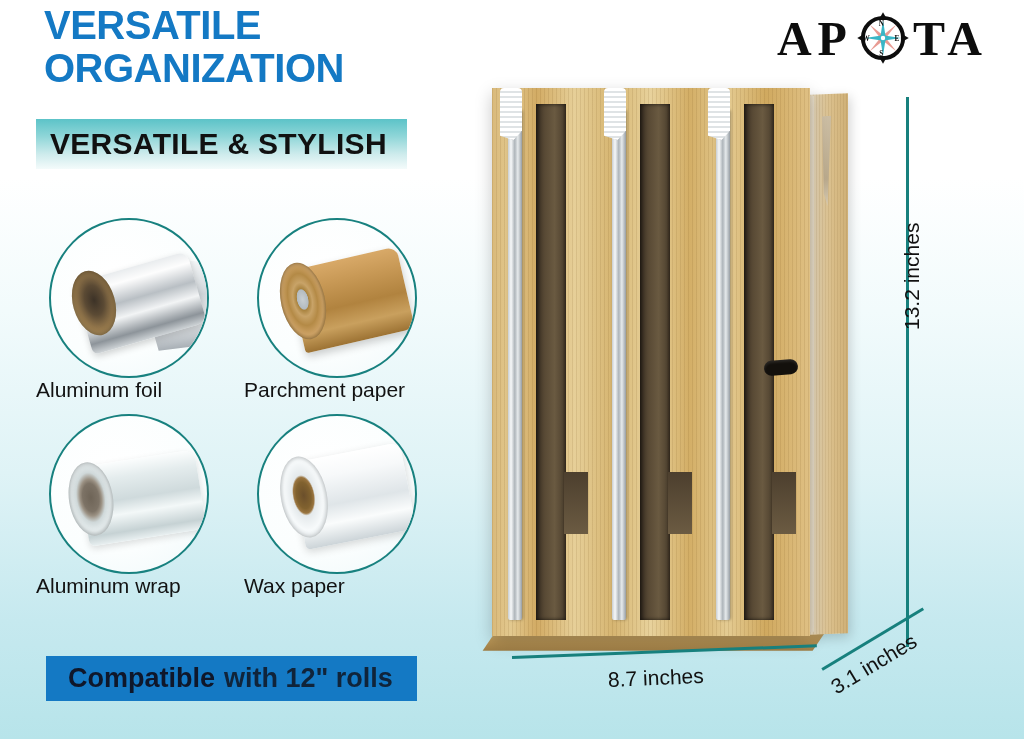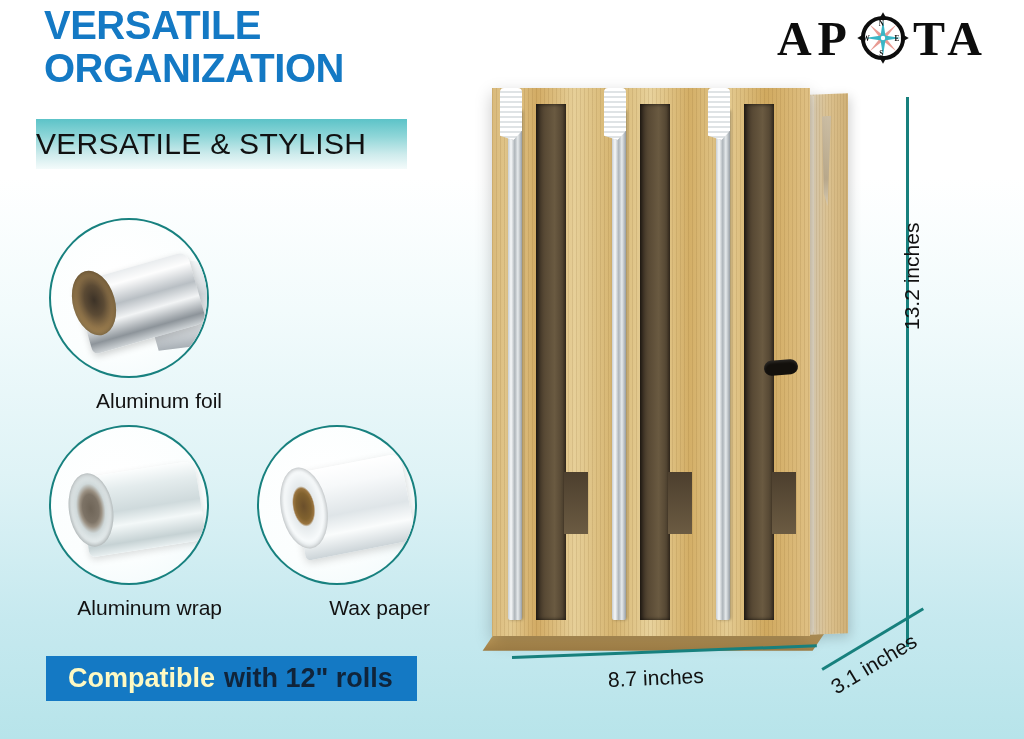--- a/index.html
+++ b/index.html
@@ -18,35 +18,35 @@
     letter-spacing:-0.5px;
   }
   .headline .l2 { display:block; }
 
   .banner-versatile {
     position:absolute; left:36px; top:119px; width:371px; height:50px;
     background: linear-gradient(to bottom, #5cc3c8 0%, #8fd6d8 35%, #cdebec 70%, #f4fbfb 100%);
     display:flex; align-items:center;
   }
   .banner-versatile span {
-    font-size:30px; color:#111; letter-spacing:0.3px; 
+    font-size:30px; color:#111; letter-spacing:0.3px; padding-left:14px;font-weight:bold;
   }
 
   
   .circles { position:absolute; left:36px; top:218px; width:410px; }
   .crow { display:flex; gap:22px; margin-bottom:12px; }
   .cell { width:186px; }
   .circ {
     width:160px; height:160px; border-radius:50%;
     border:2.5px solid #18817f; position:relative; overflow:hidden;
     margin:0 auto;
     background: radial-gradient(circle at 40% 34%, #ffffff 0%, #fbfefe 60%, #eef8fa 100%);
   }
   .clabel {
-    text-align:right; font-size:21px; color:#121212; margin-top:11px;
+    text-align:left; font-size:21px; color:#121212; margin-top:0;
     white-space:nowrap;
   }
 
   
   .roll { position:absolute; }
 
   
   .foil-body {
     left:30px; top:46px; width:118px; height:74px;
     transform: rotate(-16deg);
@@ -121,21 +121,21 @@
         #f7fafb 58%, #dde4e7 82%, #ffffff 100%);
     box-shadow: inset 0 0 5px rgba(0,0,0,.3);
   }
 
   
   .banner-compat {
     position:absolute; left:46px; top:656px; width:371px; height:45px;
     background:#1479c4; display:flex; align-items:center; gap:9px;
     padding-left:22px;
   }
-  .banner-compat .strong { color:#fef9c3; font-weight:bold; font-size:27px; }
+  .banner-compat .strong { color:#0f172a; font-weight:bold; font-size:27px; }
   .banner-compat .rest   { color:#10243a; font-weight:bold; font-size:27px; }
 
   
   .logo {
     position:absolute; right:36px; top:10px;
     display:flex; align-items:center; gap:0px;
     font-family:"Liberation Serif", serif; font-weight:bold;
     font-size:48px; color:#0d0d0d; letter-spacing:6px;margin-left:7px;
   }
   .logo .mark { display:inline-block; width:56px; height:56px; position:relative; margin:0 2px; }
@@ -273,20 +273,27 @@
     <div class="crow">
       <div class="cell">
         <div class="circ">
           <span class="roll foil-tail"></span>
           <span class="roll foil-body"></span>
           <span class="roll foil-end"></span>
         </div>
         <div class="clabel">Aluminum foil</div>
       </div>
 
+      <div class="cell">
+        <div class="circ">
+          <span class="roll parch-body"></span>
+          <span class="roll parch-end"></span>
+        </div>
+        <div class="clabel">Parchment paper</div>
+      </div>
     </div>
 
     <div class="crow">
       <div class="cell">
         <div class="circ">
           <span class="roll plas-body"></span>
           <span class="roll plas-end"></span>
         </div>
         <div class="clabel">Aluminum wrap</div>
       </div>

